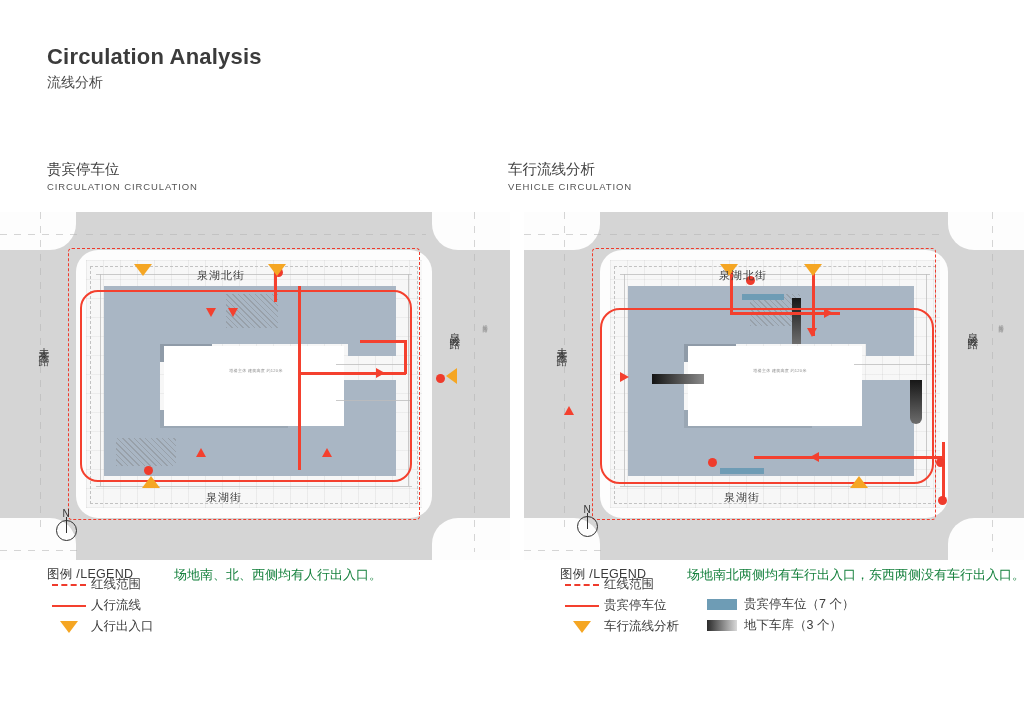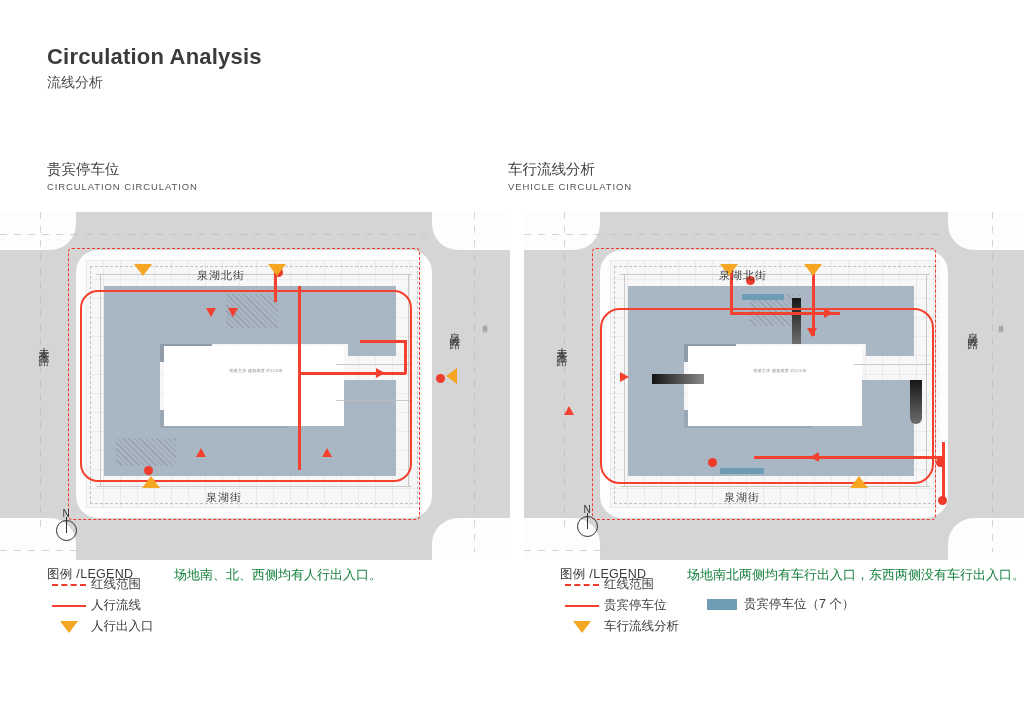--- a/index.html
+++ b/index.html
@@ -421,16 +421,22 @@
         <span class="lg-label">车行流线分析</span>
       </div>
     </div>
     <div class="lg-col c2">
       <div class="lg-row">
         <span class="lg-sym">
             <span class="sym-park"></span>
           </span>
         <span class="lg-label">贵宾停车位（7 个）</span>
       </div>
+      <div class="lg-row">
+        <span class="lg-sym">
+            <span class="sym-garage"></span>
+          </span>
+        <span class="lg-label">地下车库（3 个）</span>
+      </div>
     </div>
   </div>
 
 </div>
 
 </body></html>

